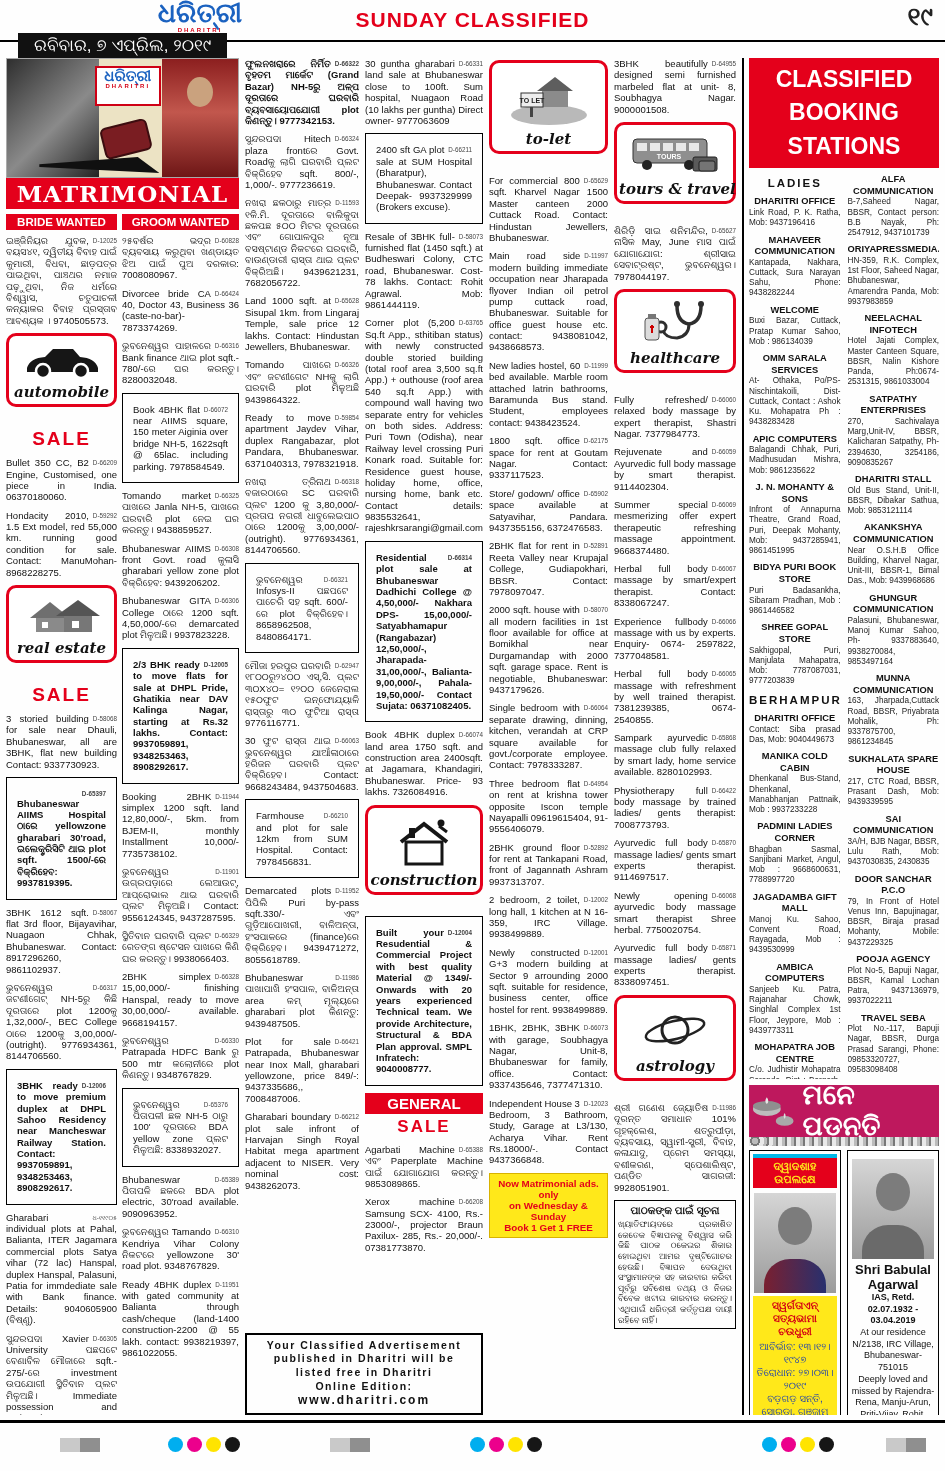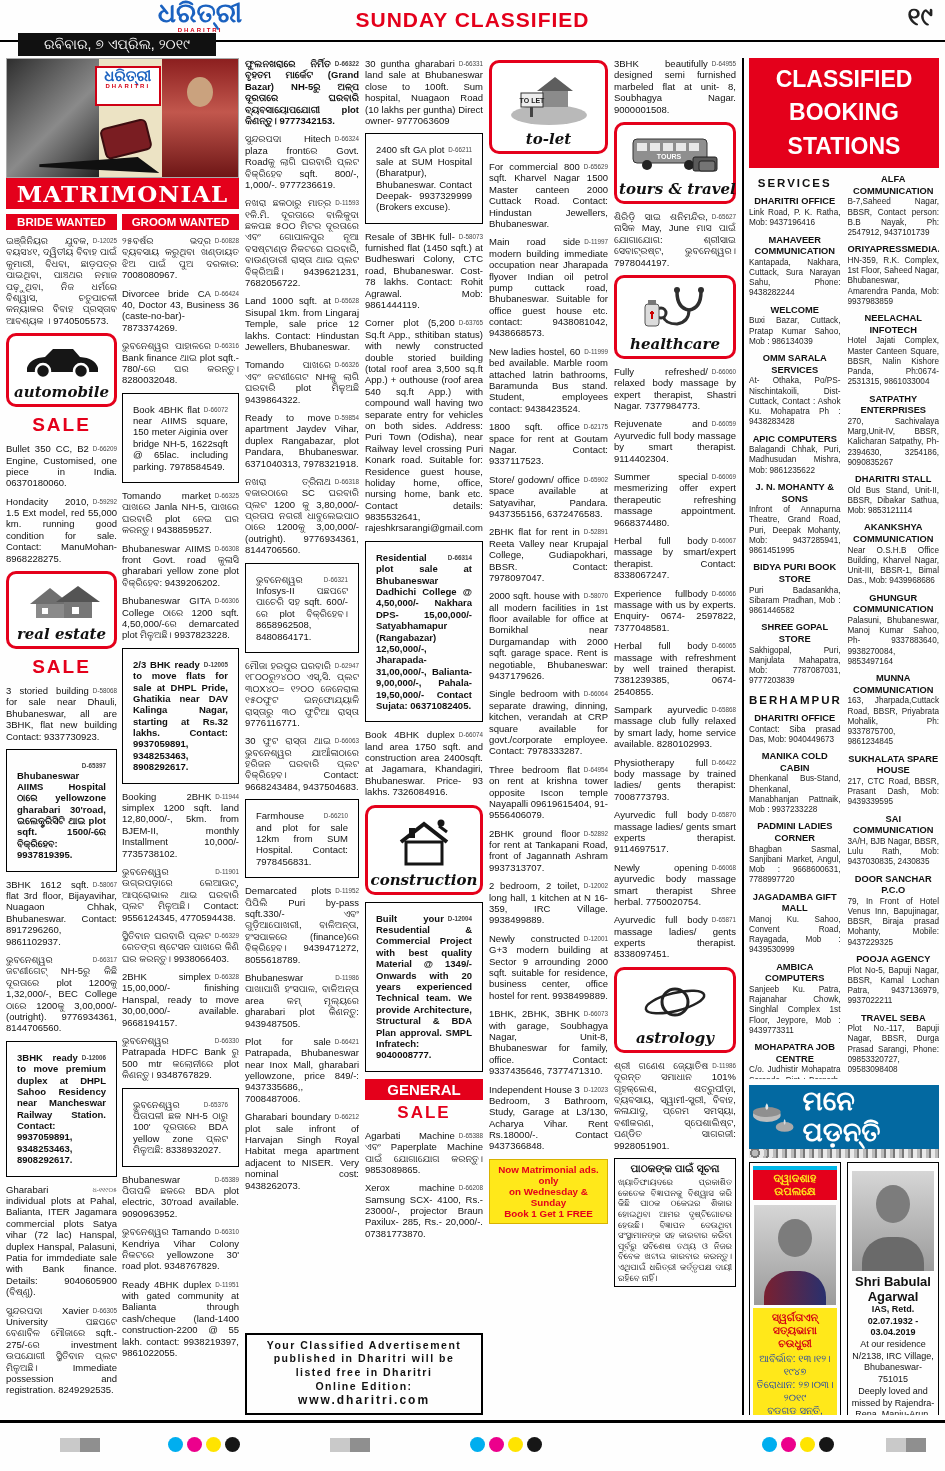--- a/index.html
+++ b/index.html
@@ -4,22 +4,22 @@
 <style>
   html,body{margin:0;padding:0;background:#e9e9e9;}
   #page{position:relative;width:945px;height:1471px;margin:0 auto;background:#fefefe;
         font-family:"Liberation Sans",sans-serif;color:#111;overflow:hidden;}
   
   #hdr{position:absolute;top:0;left:0;right:0;height:56px;}
   .hrule{position:absolute;top:40px;left:0;right:0;height:2px;background:#000;}
   #logo{position:absolute;left:100px;top:0;width:200px;text-align:center;}
   .logo-odia{color:#1b62c0;font-size:27px;font-weight:bold;line-height:1;}
   .logo-sub{color:#d40014;font-size:6px;font-weight:bold;letter-spacing:2px;}
-  #datebar{position:absolute;left:18px;top:33px;background:#111;color:#fff;font-size:14px;
-           padding:3px 26px;white-space:nowrap;}
+  #datebar{position:absolute;left:18px;top:33px;background:#111;color:#fff;font-size:17px;
+           padding:3px 16px;white-space:nowrap;}
   #suntitle{position:absolute;left:0;right:0;top:8px;text-align:center;color:#e4001b;
             font-size:21px;font-weight:bold;letter-spacing:1px;}
   #pageno{position:absolute;right:12px;top:2px;font-size:25px;font-weight:bold;color:#222;}
   
   #main{position:absolute;top:58px;left:6px;right:6px;bottom:56px;display:flex;gap:6px;}
   .col{overflow:hidden;}
   #c1{width:233px;display:flex;flex-direction:column;}
   #c1row{display:flex;gap:5px;flex:1;overflow:hidden;}
   #c1a{width:111px;}
   #c1b{flex:1;}
@@ -35,21 +35,21 @@
   .ad::after{content:"";display:block;clear:both;}
   .ad-id{float:right;font-size:6.3px;color:#444;margin-left:4px;margin-top:2px;}
   .ad-id:empty{display:none;}
   .boxed{border:1.5px solid #000;padding:10px;}
   .bold{font-weight:bold;}
   .redhdr{background:#e4001b;color:#fff;font-weight:bold;font-size:11.5px;text-align:center;
           padding:2px 1px;margin-bottom:5px;}
   .sale{color:#e4001b;font-weight:bold;font-size:19px;text-align:center;letter-spacing:2px;margin:2px 0 7px;}
   
   .logobox{border:3px solid #e4001b;border-radius:10px;background:#fff;text-align:center;
-           padding:6px 2px 3px;margin:2px 0 7px;}
+           padding:6px 2px 3px;margin:2px 0 21px;}
   .script{font-family:"DejaVu Serif",serif;font-style:italic;font-weight:bold;font-size:15px;color:#111;white-space:nowrap;}
   .logobox svg{display:block;margin:2px auto 3px;}
   
   .yellownote{background:#ffe81a;border:1px solid #d8b200;color:#e4001b;font-weight:bold;
               font-size:9.8px;text-align:center;padding:4px 2px;margin-bottom:6px;}
   
   .rnotice{border:1.5px solid #000;padding:3px;margin-bottom:6px;}
   .rn-title{text-align:center;font-weight:bold;font-size:10.5px;margin-bottom:2px;}
   .rn-body{font-size:8.5px;line-height:1.25;text-align:justify;}
   
@@ -60,21 +60,21 @@
   .bk-banner{background:#e4001b;color:#fff;text-align:center;font-weight:bold;
              font-size:23px;line-height:1.45;padding:5px 0;}
   #bkcols{display:flex;gap:7px;margin-top:6px;max-height:905px;overflow:hidden;}
   .bcol{flex:1;overflow:hidden;}
   .station{margin-bottom:6px;}
   .st-name{font-weight:bold;font-size:9.3px;text-align:center;line-height:1.25;}
   .station.city .st-name{font-size:11.5px;letter-spacing:2px;margin:2px 0;}
   .st-det{font-size:8.2px;line-height:1.25;text-align:justify;color:#222;}
   .st-det:empty{display:none;}
   
-  #memban{margin-top:6px;background:#0369a1;color:#fff;position:relative;height:64px;
+  #memban{margin-top:6px;background:#be185d;color:#fff;position:relative;height:52px;
           display:flex;align-items:center;justify-content:center;gap:8px;}
   #memban .mtxt{font-size:27px;font-weight:bold;}
   #memban::after{content:"";position:absolute;left:0;right:0;bottom:-9px;height:9px;
      background:repeating-radial-gradient(circle at 6px 4px,#bbb 0 3px,#777 3px 5px,#e9e9e9 5px 9px);}
   #obits{display:flex;gap:6px;margin-top:13px;}
   .obit{border:1.5px solid #000;flex:1;padding:3px;position:relative;min-height:285px;overflow:hidden;}
   .ob-cyan{height:4px;background:#00b7e8;}
   .ob-redbar{background:#e4001b;color:#ffe81a;font-weight:bold;font-size:11px;text-align:center;padding:2px 0;}
   .photo{margin:5px auto 3px;width:82px;height:100px;background:linear-gradient(#d6d6d6,#9b9b9b);position:relative;}
   .photo::before{content:"";position:absolute;left:50%;top:14px;transform:translateX(-50%);
@@ -213,21 +213,21 @@
               <div class="ad"><span class="ad-id">D-66325</span><span>Tomando market ପାଖରେ Janla NH-5, ପାଖରେ ଘରବାରି plot ନେଇ ଘର କରନ୍ତୁ। 9438859527.</span></div>
 
               <div class="ad"><span class="ad-id">D-66308</span><span>Bhubaneswar AIIMS front Govt. road କୁଳାସି gharabari yellow zone plot ବିକ୍ରିହେବ: 9439206202.</span></div>
 
               <div class="ad"><span class="ad-id">D-66306</span><span>Bhubaneswar GITA College ଠାରେ 1200 sqft. 4,50,000/-ରେ demarcated plot ମିଳୁଅଛି। 9937823228.</span></div>
 
               <div class="ad boxed bold"><span class="ad-id">D-12005</span><span>2/3 BHK ready to move flats for sale at DHPL Pride, Ghatikia near DAV Kalinga Nagar, starting at Rs.32 lakhs. Contact: 9937059891, 9348253463, 8908292617.</span></div>
 
               <div class="ad"><span class="ad-id">D-11944</span><span>Booking 2BHK simplex 1200 sqft. land 12,80,000/-, 5km. from BJEM-II, monthly Installment 10,000/- 7735738102.</span></div>
 
-              <div class="ad"><span class="ad-id">D-11901</span><span>ଭୁବନେଶ୍ୱର ଉଗ୍ରପଡ଼ାରେ ଲେଆଉଟ୍, ଆପ୍ରୋଭାଲ ଥାଇ ଘରବାରି ପ୍ଲଟ ମିଳୁଅଛି। Contact: 9556124345, 4770594438.</span></div>
+              <div class="ad"><span class="ad-id">D-11901</span><span>ଭୁବନେଶ୍ୱର ଉଗ୍ରପଡ଼ାରେ ଲେଆଉଟ୍, ଆପ୍ରୋଭାଲ ଥାଇ ଘରବାରି ପ୍ଲଟ ମିଳୁଅଛି। Contact: 9556124345, 9437287595.</span></div>
 
               <div class="ad"><span class="ad-id">D-66329</span><span>ସ୍ଥିତିବାନ ଘରବାରି ପ୍ଲଟ ରେତଙ୍ଗ ଷ୍ଟେସନ ପାଖରେ କିଣି ଘର କରନ୍ତୁ। 9938066403.</span></div>
 
               <div class="ad"><span class="ad-id">D-66328</span><span>2BHK simplex 15,00,000/- finishing Hanspal, ready to move 30,00,000/- available. 9668194157.</span></div>
 
               <div class="ad"><span class="ad-id">D-66330</span><span>ଭୁବନେଶ୍ୱର Patrapada HDFC Bank ରୁ 500 mtr କଲୋନୀରେ plot କିଣନ୍ତୁ। 9348767829.</span></div>
 
               <div class="ad boxed"><span class="ad-id">D-65376</span><span>ଭୁବନେଶ୍ୱର ପିତାପଳୀ ଛକ NH-5 ଠାରୁ 100' ଦୂରତାରେ BDA yellow zone ପ୍ଲଟ ମିଳୁଅଛି: 8338932027.</span></div>
 
               <div class="ad"><span class="ad-id">D-65389</span><span>Bhubaneswar ପିତାପଳି ଛକରେ BDA plot electric, 30'road available. 9090963952.</span></div>
@@ -455,21 +455,21 @@
 
     <div id="right" class="col">
       <div class="bk-banner">
         <div>CLASSIFIED</div>
         <div>BOOKING STATIONS</div>
       </div>
       <div id="bkcols">
         <div class="bcol">
 
             <div class="station city">
-              <div class="st-name">SERVICES</div>
+              <div class="st-name">LADIES</div>
 
             </div>
 
             <div class="station">
               <div class="st-name">DHARITRI OFFICE</div>
               <div class="st-det">Link Road, P. K. Ratha, Mob: 9437196416</div>
             </div>
 
             <div class="station">
               <div class="st-name">MAHAVEER COMMUNICATION</div>

